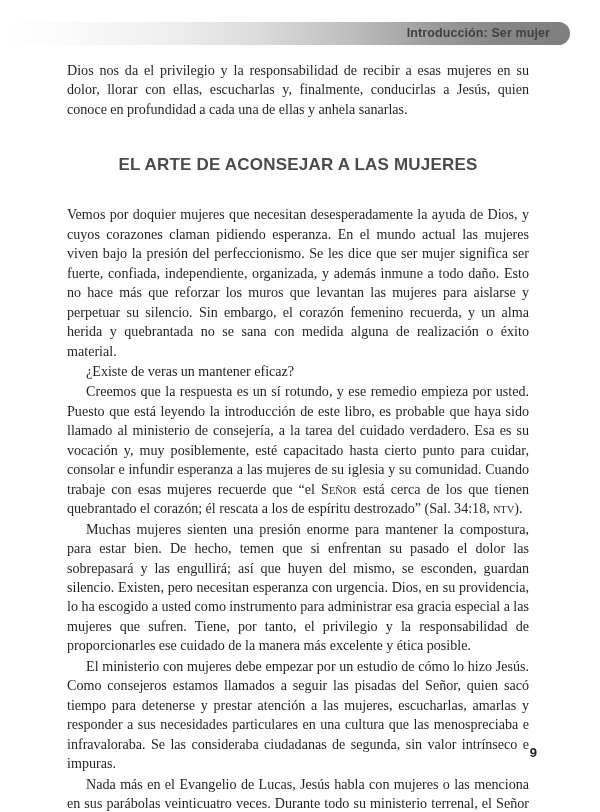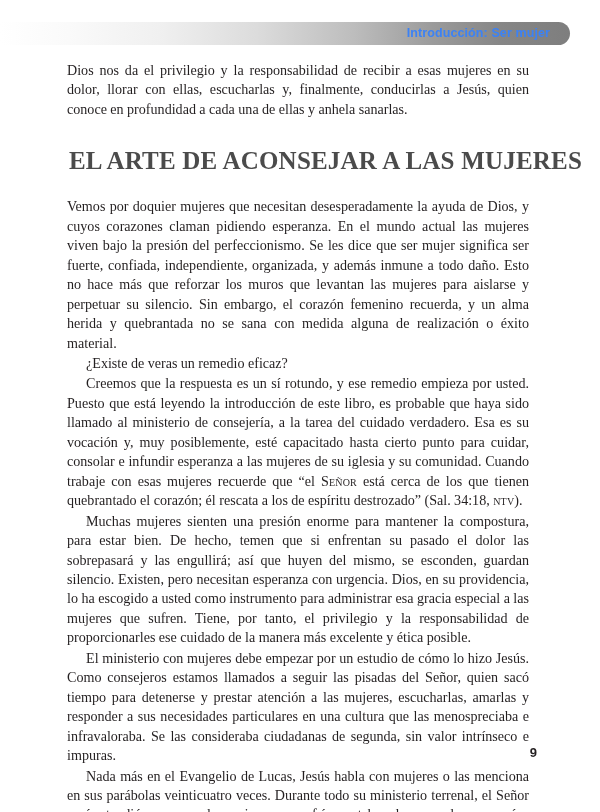--- a/index.html
+++ b/index.html
@@ -41,21 +41,21 @@
   }
   .runhead-text {
     position: absolute;
     right: 20px;
     top: 0;
     line-height: 23px;
     font-family: "Liberation Sans", sans-serif;
     font-weight: bold;
     font-size: 12.5px;
     letter-spacing: 0.1px;
-    color: #3b82f6;
+    color: #404040;
     white-space: nowrap;
   }
 
   
   .column {
     position: absolute;
     left: 66px;
     top: 60px;
     width: 464px;
   }
@@ -68,25 +68,25 @@
     text-indent: 0;
     hyphens: manual;
     word-spacing: -0.1px;
   }
   p.indent {
     text-indent: 1.35em;
   }
 
   
   h1.arttitle {
-    margin: 3px;
+    margin: 11px;
     padding: 0;
-    font-family: Liberation Serif, serif;
+    font-family: Liberation Sans, sans-serif;
     font-weight: bold;
-    font-size: 25px;
+    font-size: 17px;
     letter-spacing: 0.2px;
     color: #4b4b4b;
     text-align: center;
     white-space: nowrap;
     line-height: 1;
   }
   .title-gap-top { height: 25px; }
   .title-gap-bottom { height: 20px; }
 
   .smallcaps {
@@ -116,21 +116,21 @@
 <div class="column">
 
   <p class="body-par">Dios nos da el privilegio y la responsabilidad de recibir a esas mujeres en su dolor, llorar con ellas, escucharlas y, finalmente, conducirlas a Jesús, quien conoce en profundidad a cada una de ellas y anhela sanarlas.</p>
 
   <div class="title-gap-top"></div>
   <h1 class="arttitle">EL ARTE DE ACONSEJAR A LAS MUJERES</h1>
   <div class="title-gap-bottom"></div>
 
   <p class="body-par">Vemos por doquier mujeres que necesitan desesperadamente la ayuda de Dios, y cuyos corazones claman pidiendo esperanza. En el mundo actual las mujeres viven bajo la presión del perfeccionismo. Se les dice que ser mujer significa ser fuerte, confiada, independiente, organizada, y además inmune a todo daño. Esto no hace más que reforzar los muros que levantan las mujeres para aislarse y perpetuar su silencio. Sin embargo, el corazón femenino recuerda, y un alma herida y quebrantada no se sana con medida alguna de realización o éxito material.</p>
 
-  <p class="body-par indent">¿Existe de veras un remedio eficaz?</p>
+  <p class="body-par indent">¿Existe de veras un mantener eficaz?</p>
 
   <p class="body-par indent"><span>Creemos que la respuesta es un sí rotundo, y ese remedio empieza por usted. Puesto que está leyendo la introducción de este libro, es probable que haya sido llamado al ministerio de consejería, a la tarea del cuidado verdadero. Esa es su vocación y, muy posiblemente, esté capacitado hasta cierto punto para cuidar, consolar e infundir esperanza a las mujeres de su iglesia y su comunidad. Cuando trabaje con esas mujeres recuerde que “el </span><span class="smallcaps">Señor</span><span> está cerca de los que tienen quebrantado el corazón; él rescata a los de espíritu destrozado” (Sal. 34:18, </span><span class="smallcaps">ntv</span><span>).</span></p>
 
   <p class="body-par indent">Muchas mujeres sienten una presión enorme para mantener la compostura, para estar bien. De hecho, temen que si enfrentan su pasado el dolor las sobrepasará y las engullirá; así que huyen del mismo, se esconden, guardan silencio. Existen, pero necesitan esperanza con urgencia. Dios, en su providencia, lo ha escogido a usted como instrumento para administrar esa gracia especial a las mujeres que sufren. Tiene, por tanto, el privilegio y la responsabilidad de proporcionarles ese cuidado de la manera más excelente y ética posible.</p>
 
   <p class="body-par indent">El ministerio con mujeres debe empezar por un estudio de cómo lo hizo Jesús. Como consejeros estamos llamados a seguir las pisadas del Señor, quien sacó tiempo para detenerse y prestar atención a las mujeres, escucharlas, amarlas y responder a sus necesidades particulares en una cultura que las menospreciaba e infravaloraba. Se las consideraba ciudadanas de segunda, sin valor intrínseco e impuras.</p>
 
   <p class="body-par indent"><span>Nada más en el Evangelio de Lucas, Jesús habla con mujeres o las menciona en sus parábolas veinticuatro veces. Durante todo su ministerio terrenal, el Señor amó y tendió su mano a las mujeres que sufrían, estaban desesperadas y no veían ninguna solución; a aquellas consideradas inmundas, a las quebrantadas, y las que permanecían calladas y ocultas. Sin importar su raza, su nivel social o su enfermedad, Jesús no dudó en extenderles su amor </span></p>
 
 </div>

